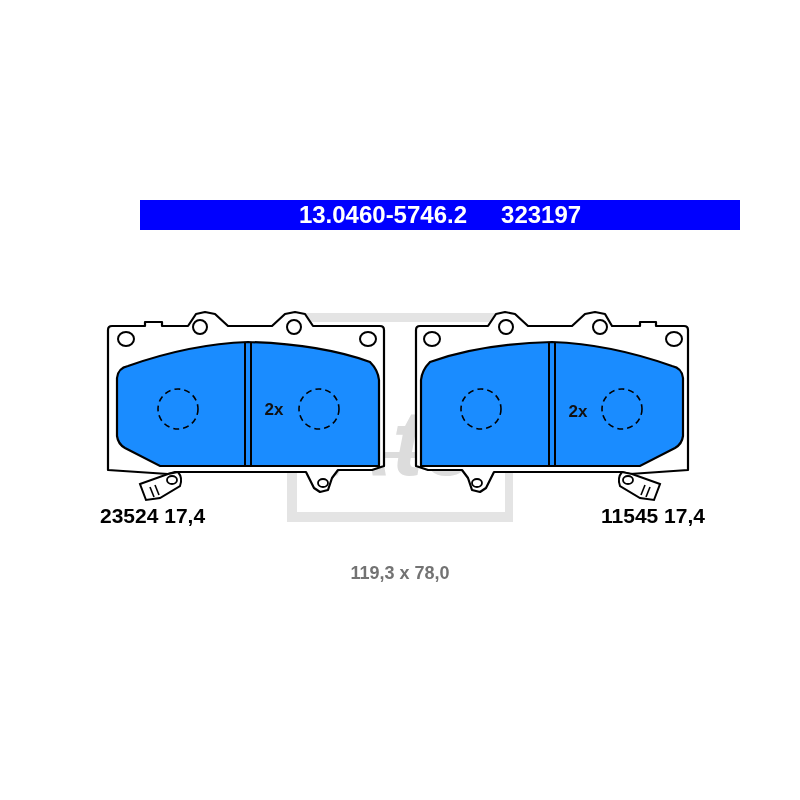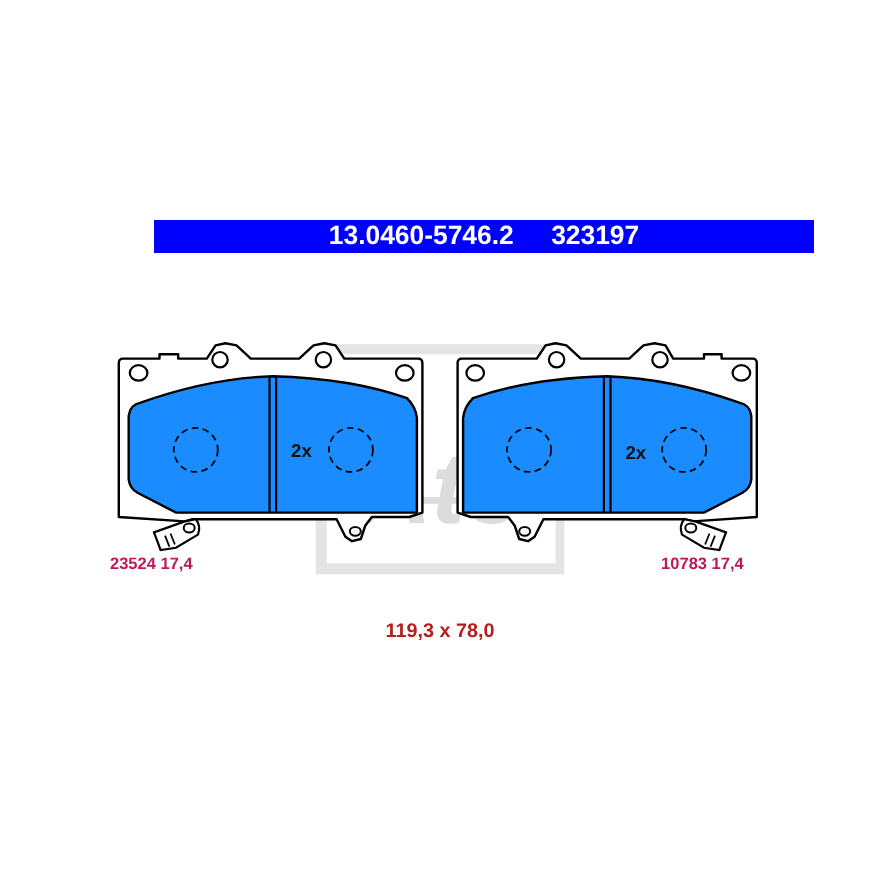--- a/index.html
+++ b/index.html
@@ -3,23 +3,23 @@
   <meta charset="utf-8">
   <style>
     html, body { margin: 0; padding: 0; background: #ffffff; }
     body { width: 800px; height: 800px; position: relative; overflow: hidden;
            font-family: "Liberation Sans", sans-serif; }
     .title-bar { position: absolute; left: 112px; top: 200px; width: 600px; height: 30px;
                  background: #0000ff; color: #ffffff; font-weight: bold; font-size: 24px;
                  display: flex; align-items: center; justify-content: center; margin-left: 28px; }
     .title-bar .part { margin-right: 34px; }
     .drawing { position: absolute; left: 0; top: 0; width: 800px; height: 800px; }
-    .label { position: absolute; font-weight: bold; font-size: 15px; color: #be185d; }
+    .label { position: absolute; font-weight: bold; font-size: 21px; color: #000000; }
     .dims { position: absolute; left: 0; width: 800px; top: 563px; text-align: center;
-            font-weight: bold; font-size: 18px; color: #b91c1c; }
+            font-weight: bold; font-size: 18px; color: #737373; }
     .pad-tag { font-family: "Liberation Sans", sans-serif; font-weight: bold; font-size: 17px; fill: #111111; }
   </style>
 </head>
 <body>
 
 <div class="title-bar">
   <span class="part">13.0460-5746.2</span>
   <span>323197</span>
 </div>
 
@@ -77,17 +77,17 @@
 
   <text class="pad-tag" x="274" y="415" text-anchor="middle">2x</text>
   <text class="pad-tag" x="578" y="417" text-anchor="middle">2x</text>
 </svg>
 
 <div class="label" style="left:100px; top:504px;">
   <span>23524</span>
   <span>17,4</span>
 </div>
 <div class="label" style="left:601px; top:504px;">
-  <span>10783</span>
+  <span>11545</span>
   <span>17,4</span>
 </div>
 
 <div class="dims">119,3 x 78,0</div>
 
 </body></html>

